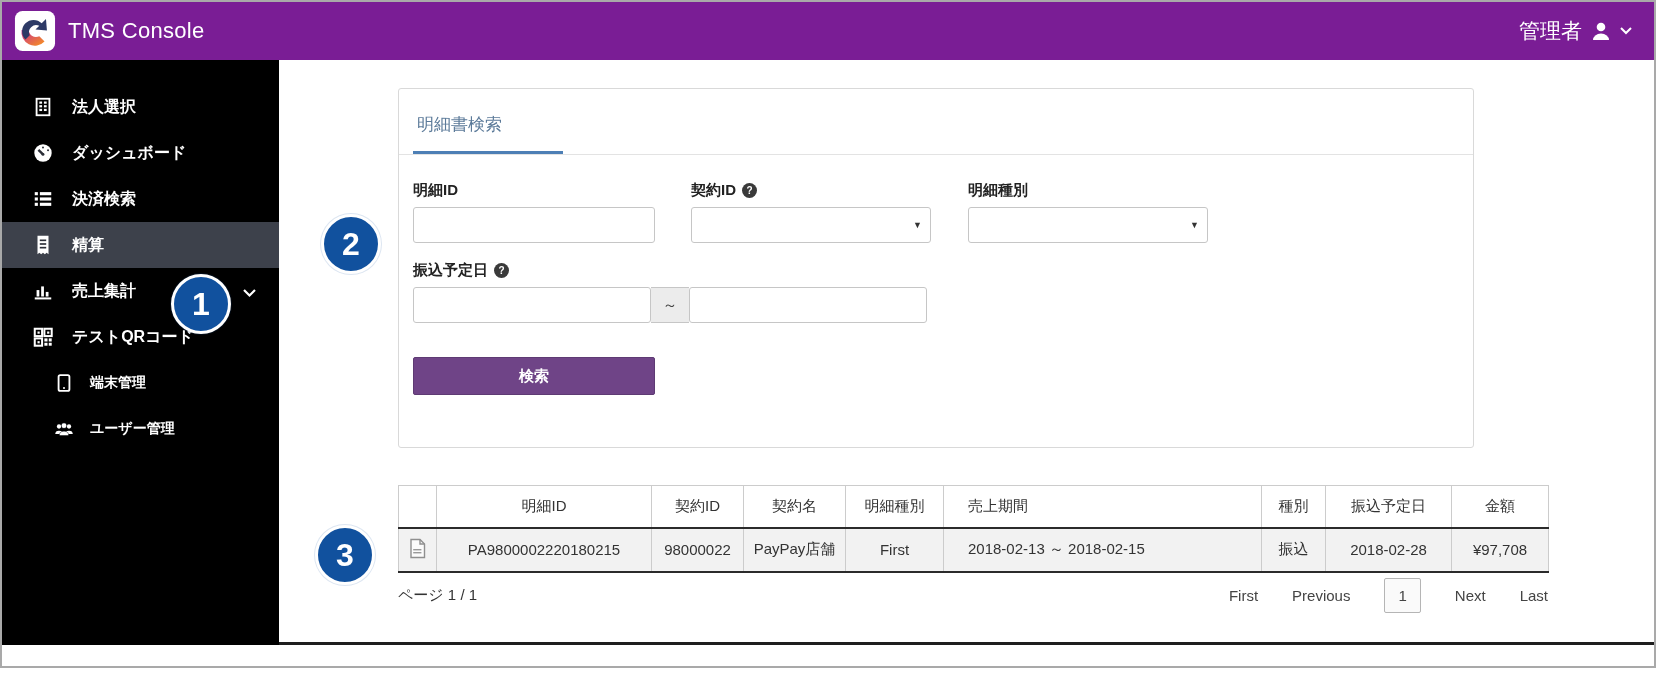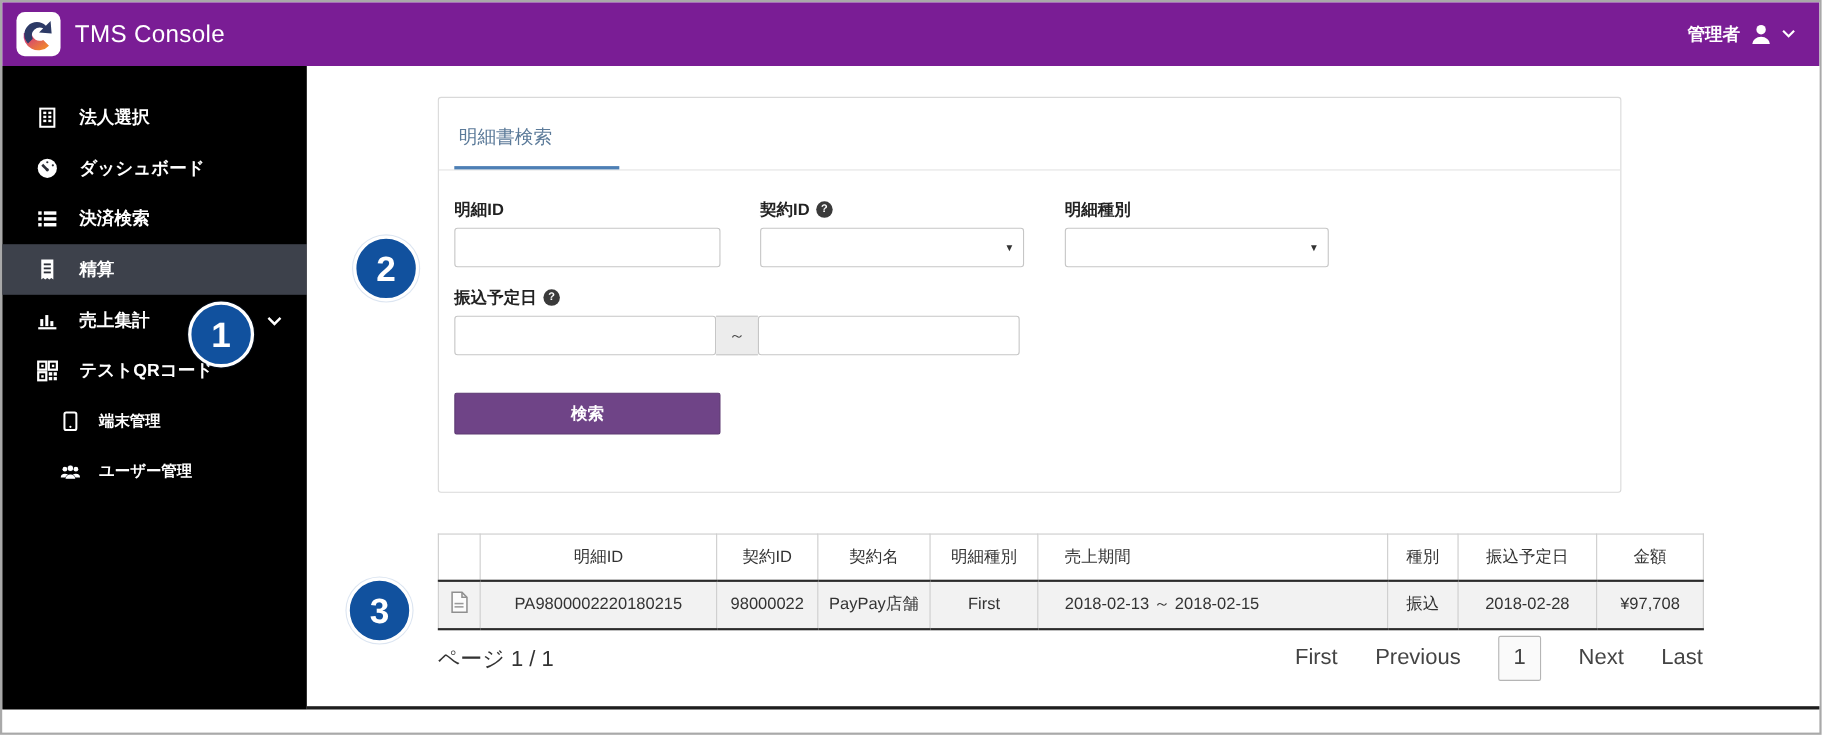--- a/index.html
+++ b/index.html
@@ -4,21 +4,21 @@
 <style>
   * { margin:0; padding:0; box-sizing:border-box; }
   html,body { width:1656px; height:680px; font-family:"Liberation Sans","DejaVu Sans",sans-serif; background:#fff; }
   .frame { position:absolute; top:0; left:0; width:1656px; height:668px; border:2px solid #a9a9a9; background:#fff; overflow:hidden; }
 
   
   .topbar { position:absolute; top:0; left:0; right:0; height:58px; background:#7a1d95; display:flex; align-items:center; }
   .logo { width:42px; height:42px; margin-left:12px; flex:0 0 auto; }
   .app-title { color:#fff; font-size:22px; margin-left:12px; letter-spacing:.3px; }
   .topbar-right { margin-left:auto; margin-right:22px; display:flex; align-items:center; gap:7px; color:#fff; cursor:pointer; }
-  .user-label { font-size:16px; font-weight:bold;text-align:right; }
+  .user-label { font-size:21px; font-weight:normal;text-align:right; }
 
   
   .sidebar { position:absolute; top:58px; left:0; width:277px; height:585px; background:#000000; padding-top:24px; }
   .side-item { display:flex; align-items:center; height:46px; padding-left:30px; color:#fff; font-size:16px; font-weight:bold; cursor:pointer; position:relative; }
   .side-item .s-icon { width:22px; height:22px; margin-right:18px; flex:0 0 auto; display:inline-flex; }
   .side-item.active { background:#3d414b; }
   .side-item.sub { padding-left:52px; font-size:14px;font-family:Liberation Serif, serif; }
   .side-item.sub .s-icon { width:20px; height:20px; margin-right:16px; }
   .side-chevron { position:absolute; right:22px; top:16px; }
 
@@ -47,21 +47,21 @@
   .search-btn { width:242px; height:38px; background:#6f4487; color:#fff; border:1px solid #5e3a73; border-radius:2px; font-size:15px; font-weight:bold; cursor:pointer; font-family:inherit; }
 
   
   .rtable { position:absolute; left:119px; top:425px; width:1150px; border-collapse:collapse; table-layout:fixed; font-size:15px; color:#333; }
   .rtable th { background:#fff; font-weight:normal; height:42px; border:1px solid #ccc; border-bottom:2px solid #2b2b2b; }
   .rtable td { background:#f2f2f2; height:44px; border:1px solid #ccc; border-bottom:2px solid #2b2b2b; text-align:center; }
   .rtable th.left, .rtable td.left { text-align:left; padding-left:24px; }
   .rtable td.iconcell { padding:0; text-align:center; cursor:pointer; }
 
   
-  .pagebar { position:absolute; left:119px; top:518px; width:1150px; display:flex; align-items:center; font-size:20px; color:#333; }
+  .pagebar { position:absolute; left:119px; top:518px; width:1150px; display:flex; align-items:center; font-size:15px; color:#333; }
   .page-info { flex:0 0 auto; }
   .pager { margin-left:auto; display:flex; align-items:center; gap:34px; color:#444; }
   .pager .plink { cursor:pointer; }
   .page-box { border:1px solid #b5b5b5; background:#fafafa; border-radius:2px; padding:8px 13px; cursor:pointer; }
 
   
   .ann { position:absolute; width:60px; height:60px; border-radius:50%; background:#11519e; border:3px solid #fff; color:#fff; font-size:32px; font-weight:bold; display:flex; align-items:center; justify-content:center; z-index:50; box-shadow:0 0 0 1px rgba(17,81,158,.15); }
   .ann1 { left:169px; top:272px; }
   .ann2 { left:319px; top:212px; }
   .ann3 { left:313px; top:523px; }

